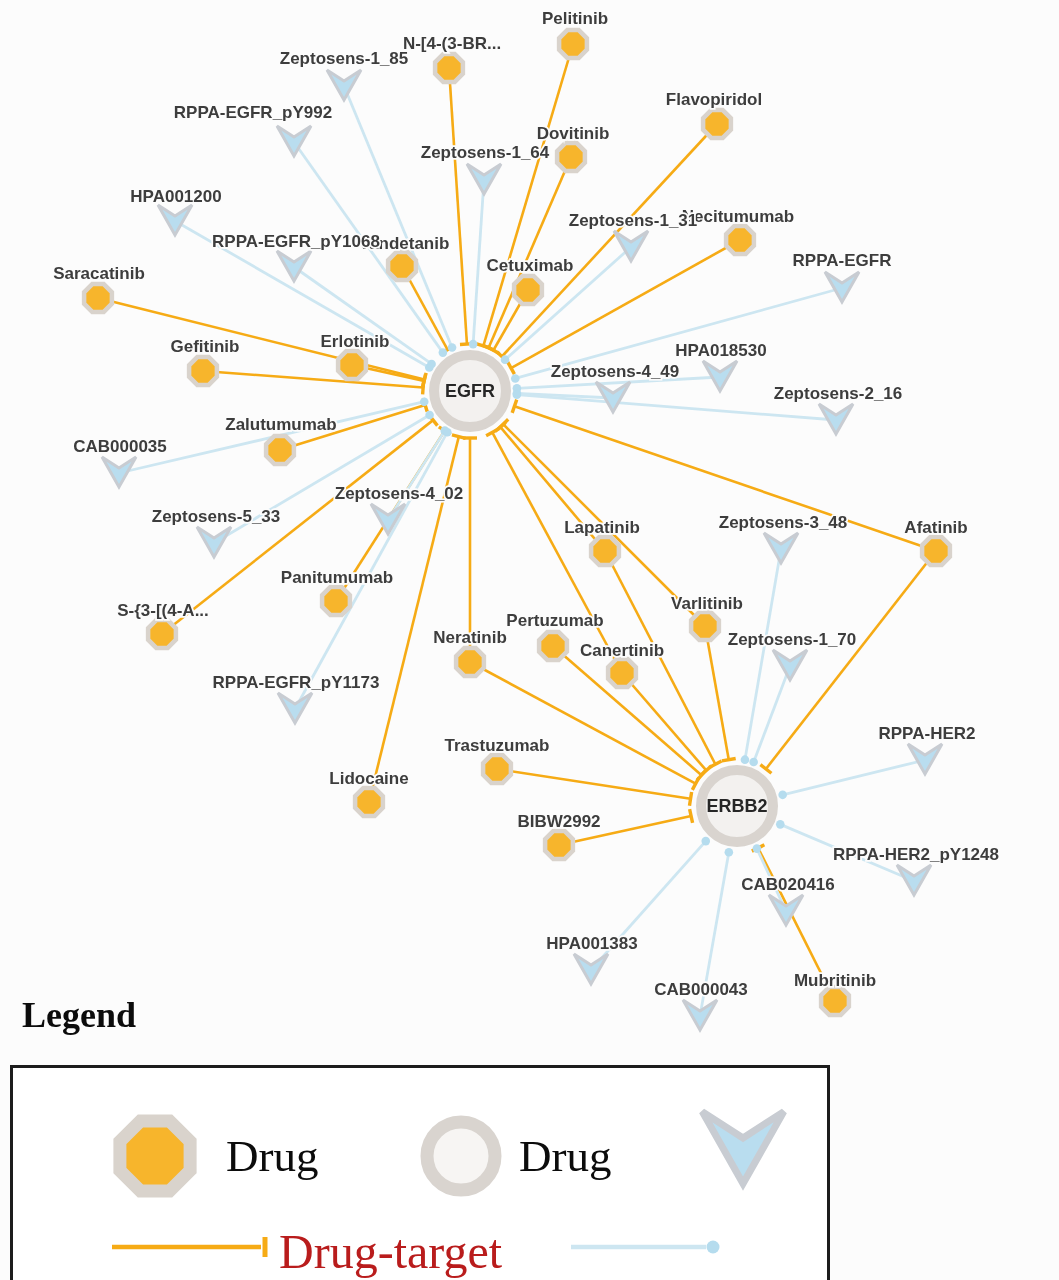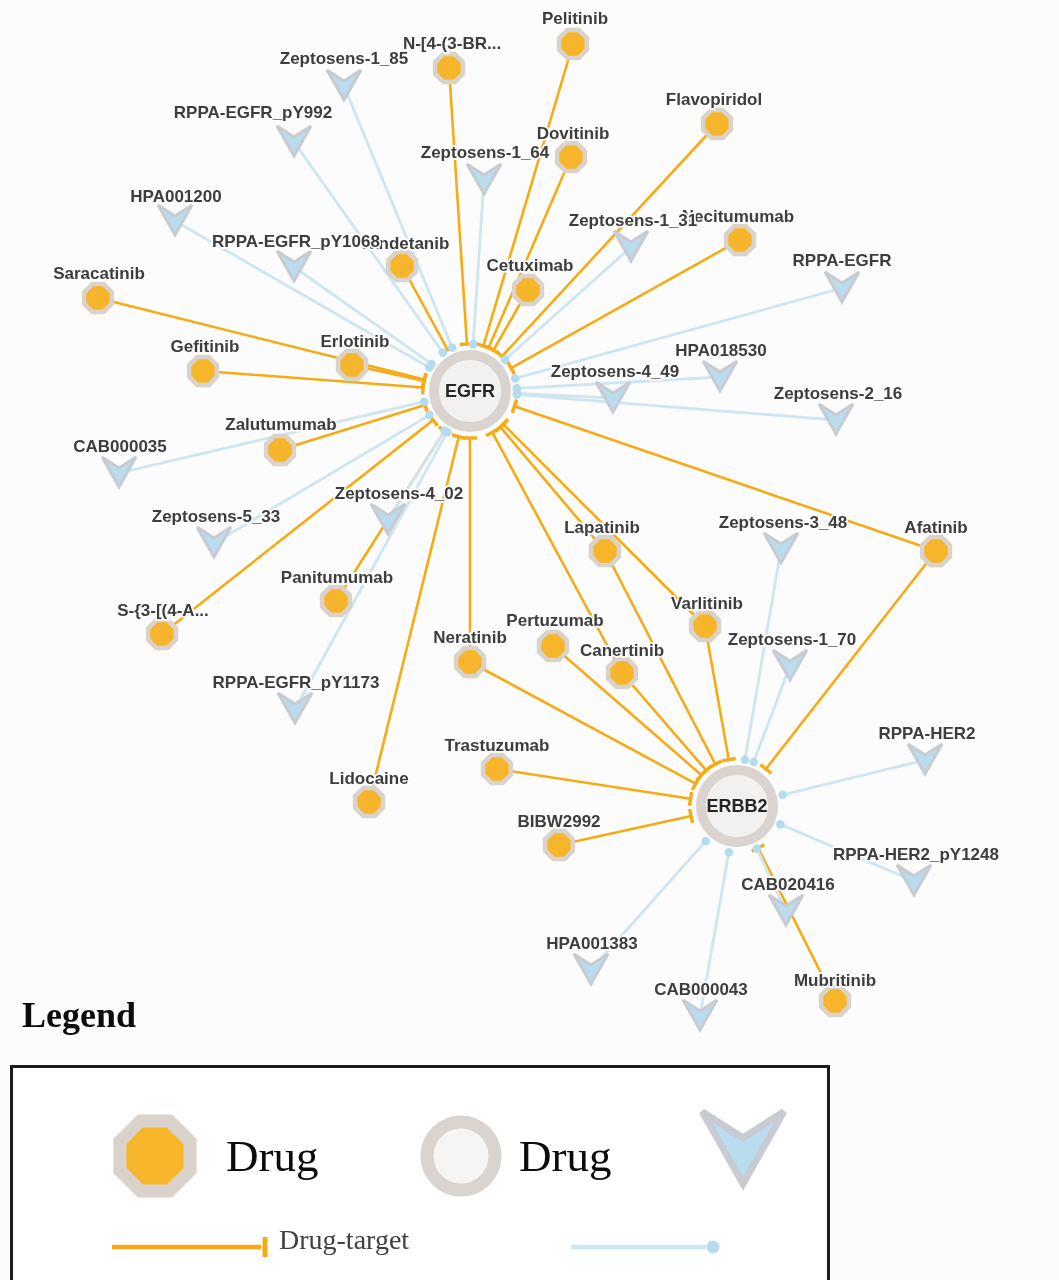--- a/index.html
+++ b/index.html
@@ -23,21 +23,21 @@
   .legend-title {
     position:absolute; left:12px; top:994px;
     font-family:"Liberation Serif", serif; font-weight:700; font-size:36px; color:#0c0c0c;margin-left:10px;
   }
   .legend-box {
     position:absolute; left:10px; top:1043px; width:820px; height:226px;
     border:3px solid #1c1c1c; background:#ffffff;margin-top:22px;
   }
   .abs { position:absolute; }
   .legend-node-label { font-family:"Liberation Serif", serif; font-size:45px; color:#0c0c0c; }
-  .legend-edge-label { font-family:"Liberation Serif", serif; font-size:28px; color:#404040; }
+  .legend-edge-label { font-family:"Liberation Serif", serif; font-size:48px; color:#b91c1c; }
 </style>
 </head>
 <body>
 
 <svg id="network-svg" width="1059" height="1035" viewBox="0 0 1059 1035">
     <g>
       <line x1="573" y1="44" x2="483.3742550131256" y2="345.94304379073213" stroke="#f6ab15" stroke-width="2.6"></line>
       <line x1="490.08486551237826" y1="347.93495411183596" x2="476.66364451387295" y2="343.9511334696283" stroke="#f6ab15" stroke-width="3.4"></line>
       <line x1="449" y1="68" x2="466.950710342664" y2="344.0990209847847" stroke="#f6ab15" stroke-width="2.6"></line>
       <line x1="473.9359625364195" y1="343.64487146135167" x2="459.96545814890857" y2="344.55317050821776" stroke="#f6ab15" stroke-width="3.4"></line>

